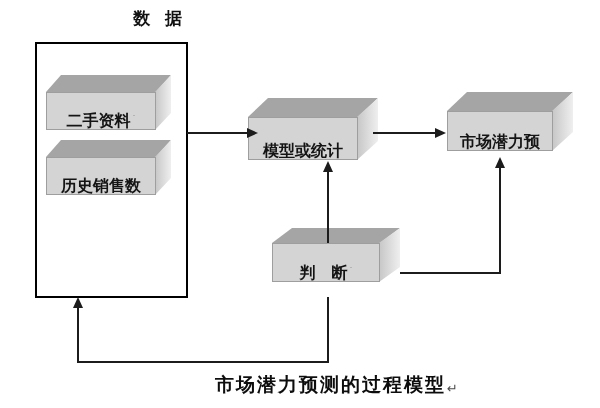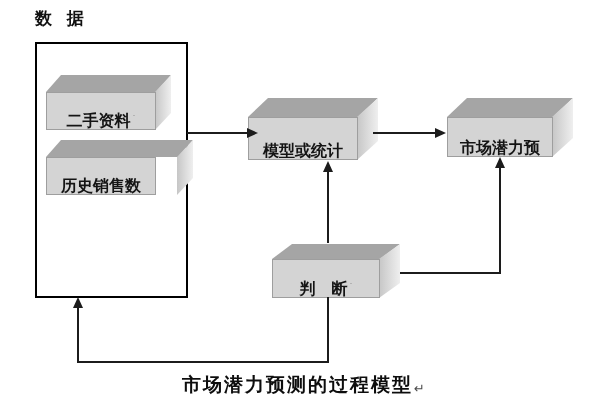--- a/index.html
+++ b/index.html
@@ -13,21 +13,21 @@
   html,body{margin:0;padding:0;background:#ffffff;}
   .canvas{
     position:relative;
     width:600px;height:408px;
     background:#ffffff;
     font-family:"Liberation Sans","DejaVu Sans",sans-serif;
     overflow:hidden;
   }
   .group-title{
     position:absolute;left:35px;top:7px;width:152px;
-    text-align:left;font-size:17px;font-weight:bold;color:#111;
+    text-align:right;font-size:17px;font-weight:bold;color:#111;
     letter-spacing:5px;white-space:nowrap;
   }
   .data-container{
     position:absolute;left:35px;top:42px;width:153px;height:256px;
     border:2px solid #000;background:#fff;box-sizing:border-box;
   }
   
   .cube{position:absolute;width:calc(var(--w) + var(--dx));height:calc(var(--h) + var(--dy));}
   .cube .face{position:absolute;}
   .cube .top{
@@ -48,21 +48,21 @@
   }
   .cube .label{
     font-size:16px;font-weight:bold;color:#141414;white-space:nowrap;line-height:1;
   }
   .fmt-mark{
     font-size:9px;font-weight:normal;color:#8d8d8d;margin-left:2px;align-self:flex-end;
     padding-bottom:9px;
   }
   .connectors{position:absolute;left:0;top:0;}
   .caption{
-    position:absolute;left:182px;top:372px;
+    position:absolute;left:215px;top:372px;
     font-size:19px;font-weight:bold;color:#0d0d0d;
     letter-spacing:2px;white-space:nowrap;
   }
   .return-mark{
     font-size:13px;font-weight:normal;color:#4a4a4a;letter-spacing:0;
     vertical-align:-2px;margin-left:1px;
   }
 </style>
 </head>
 <body>
@@ -74,46 +74,46 @@
 
   <div class="cube" style="--w:110px;--h:38px;--dx:15px;--dy:17px;left:46px;top:75px;">
     <div class="face top"></div>
     <div class="face side"></div>
     <div class="face front">
       <span class="label">二手资料</span>
       <span class="fmt-mark">·</span>
     </div>
   </div>
 
-  <div class="cube" style="--w:110px;--h:38px;--dx:15px;--dy:17px;left:46px;top:140px;padding-left:22px;">
+  <div class="cube" style="--w:110px;--h:38px;--dx:15px;--dy:17px;left:46px;top:140px;">
     <div class="face top"></div>
     <div class="face side"></div>
     <div class="face front">
       <span class="label">历史销售数</span>
     </div>
   </div>
 
 
   <div class="cube" style="--w:110px;--h:43px;--dx:20px;--dy:19px;left:248px;top:98px;">
     <div class="face top"></div>
     <div class="face side"></div>
     <div class="face front">
       <span class="label">模型或统计</span>
     </div>
   </div>
 
-  <div class="cube" style="--w:106px;--h:40px;--dx:20px;--dy:19px;left:447px;top:98px;">
+  <div class="cube" style="--w:106px;--h:40px;--dx:20px;--dy:19px;left:447px;top:92px;">
     <div class="face top"></div>
     <div class="face side"></div>
     <div class="face front">
       <span class="label">市场潜力预</span>
     </div>
   </div>
 
-  <div class="cube" style="--w:108px;--h:39px;--dx:20px;--dy:15px;left:272px;top:244px;">
+  <div class="cube" style="--w:108px;--h:39px;--dx:20px;--dy:15px;left:272px;top:228px;">
     <div class="face top"></div>
     <div class="face side"></div>
     <div class="face front">
       <span class="label">判　断</span>
       <span class="fmt-mark">·</span>
     </div>
   </div>
 
   <svg class="connectors" width="600" height="408" viewBox="0 0 600 408">
     <g stroke="var(--line)" stroke-width="2" fill="none">

